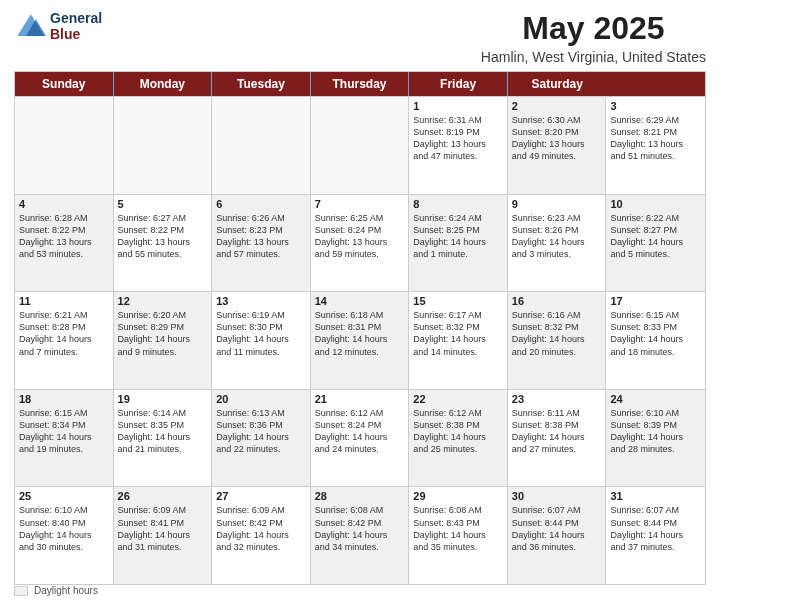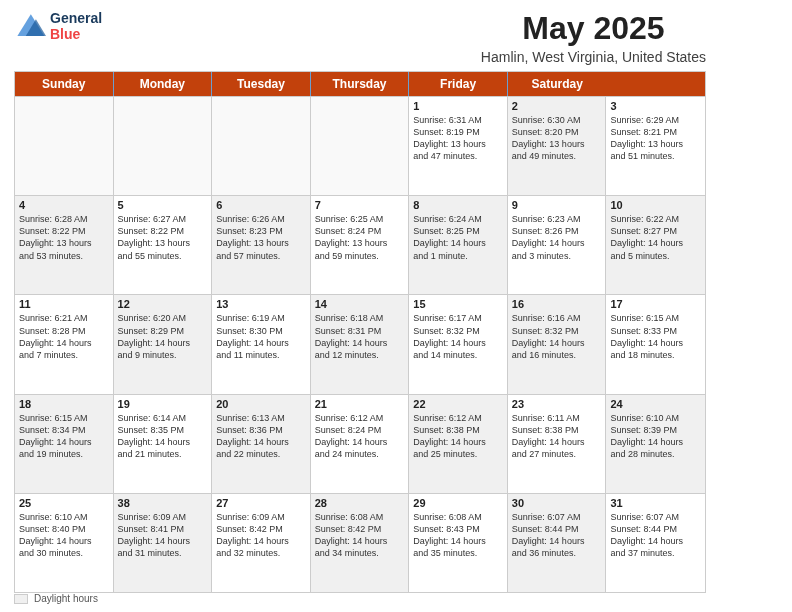--- a/index.html
+++ b/index.html
@@ -6,21 +6,21 @@
     body {
       font-family: Arial, sans-serif;
       background: #fff;
       width: 792px;
       height: 612px;
       overflow: hidden;
     }
     .page {
       width: 720px;
       height: 612px;
-      padding: 10px 14px 8px 14px;
+      padding: 10px 14px 16px 14px;
       display: flex;
       flex-direction: column;
     }
     .header {
       display: flex;
       align-items: flex-start;
       justify-content: space-between;
       margin-bottom: 6px;
     }
     .logo {
@@ -47,21 +47,21 @@
     }
     .calendar {
       flex: 1;
       display: flex;
       flex-direction: column;
       border: 1px solid #ccc;
     }
     .cal-header {
       display: grid;
       grid-template-columns: repeat(7, 1fr);
-      background: #c2410c;
+      background: #7f1d1d;
     }
     .cal-header-cell {
       color: #fff;
       font-size: 12px;
       font-weight: bold;
       text-align: center;
       padding: 5px 2px;
       border-right: 1px solid #6a9fd1;
     }
     .cal-header-cell:last-child { border-right: none; }
@@ -120,21 +120,21 @@
 
 <div class="page">
   <div class="header">
     <div class="logo">
       <svg class="logo-icon" viewBox="0 0 38 32">
         <polygon points="20,2 36,28 4,28" fill="#4a90d9" opacity="0.85"></polygon>
         <polygon points="26,8 38,28 14,28" fill="#1a5a9a" opacity="0.7"></polygon>
       </svg>
       <div>
         <div style="font-size:14px;font-weight:bold;color:#1a3a5c;">General</div>
-        <div style="font-size:14px;font-weight:bold;color:#ef4444;">Blue</div>
+        <div style="font-size:14px;font-weight:bold;color:#7f1d1d;">Blue</div>
       </div>
     </div>
     <div class="title-block">
       <div class="main-title">May 2025</div>
       <div class="subtitle">Hamlin, West Virginia, United States</div>
     </div>
   </div>
 
   <div class="calendar">
     <div class="cal-header">
@@ -258,21 +258,21 @@
             <div class="cell-line">Sunrise: 6:17 AM</div>
             <div class="cell-line">Sunset: 8:32 PM</div>
             <div class="cell-line">Daylight: 14 hours</div>
             <div class="cell-line">and 14 minutes.</div>
           </div>
           <div class="cal-cell shaded">
             <div class="day-num">16</div>
             <div class="cell-line">Sunrise: 6:16 AM</div>
             <div class="cell-line">Sunset: 8:32 PM</div>
             <div class="cell-line">Daylight: 14 hours</div>
-            <div class="cell-line">and 16 minutes.</div>
+            <div class="cell-line">and 20 minutes.</div>
           </div>
           <div class="cal-cell">
             <div class="day-num">17</div>
             <div class="cell-line">Sunrise: 6:15 AM</div>
             <div class="cell-line">Sunset: 8:33 PM</div>
             <div class="cell-line">Daylight: 14 hours</div>
             <div class="cell-line">and 18 minutes.</div>
           </div>
         </div>
         <div class="cal-row">
@@ -328,21 +328,21 @@
         </div>
         <div class="cal-row">
           <div class="cal-cell">
             <div class="day-num">25</div>
             <div class="cell-line">Sunrise: 6:10 AM</div>
             <div class="cell-line">Sunset: 8:40 PM</div>
             <div class="cell-line">Daylight: 14 hours</div>
             <div class="cell-line">and 30 minutes.</div>
           </div>
           <div class="cal-cell shaded">
-            <div class="day-num">38</div>
+            <div class="day-num">26</div>
             <div class="cell-line">Sunrise: 6:09 AM</div>
             <div class="cell-line">Sunset: 8:41 PM</div>
             <div class="cell-line">Daylight: 14 hours</div>
             <div class="cell-line">and 31 minutes.</div>
           </div>
           <div class="cal-cell">
             <div class="day-num">27</div>
             <div class="cell-line">Sunrise: 6:09 AM</div>
             <div class="cell-line">Sunset: 8:42 PM</div>
             <div class="cell-line">Daylight: 14 hours</div>

